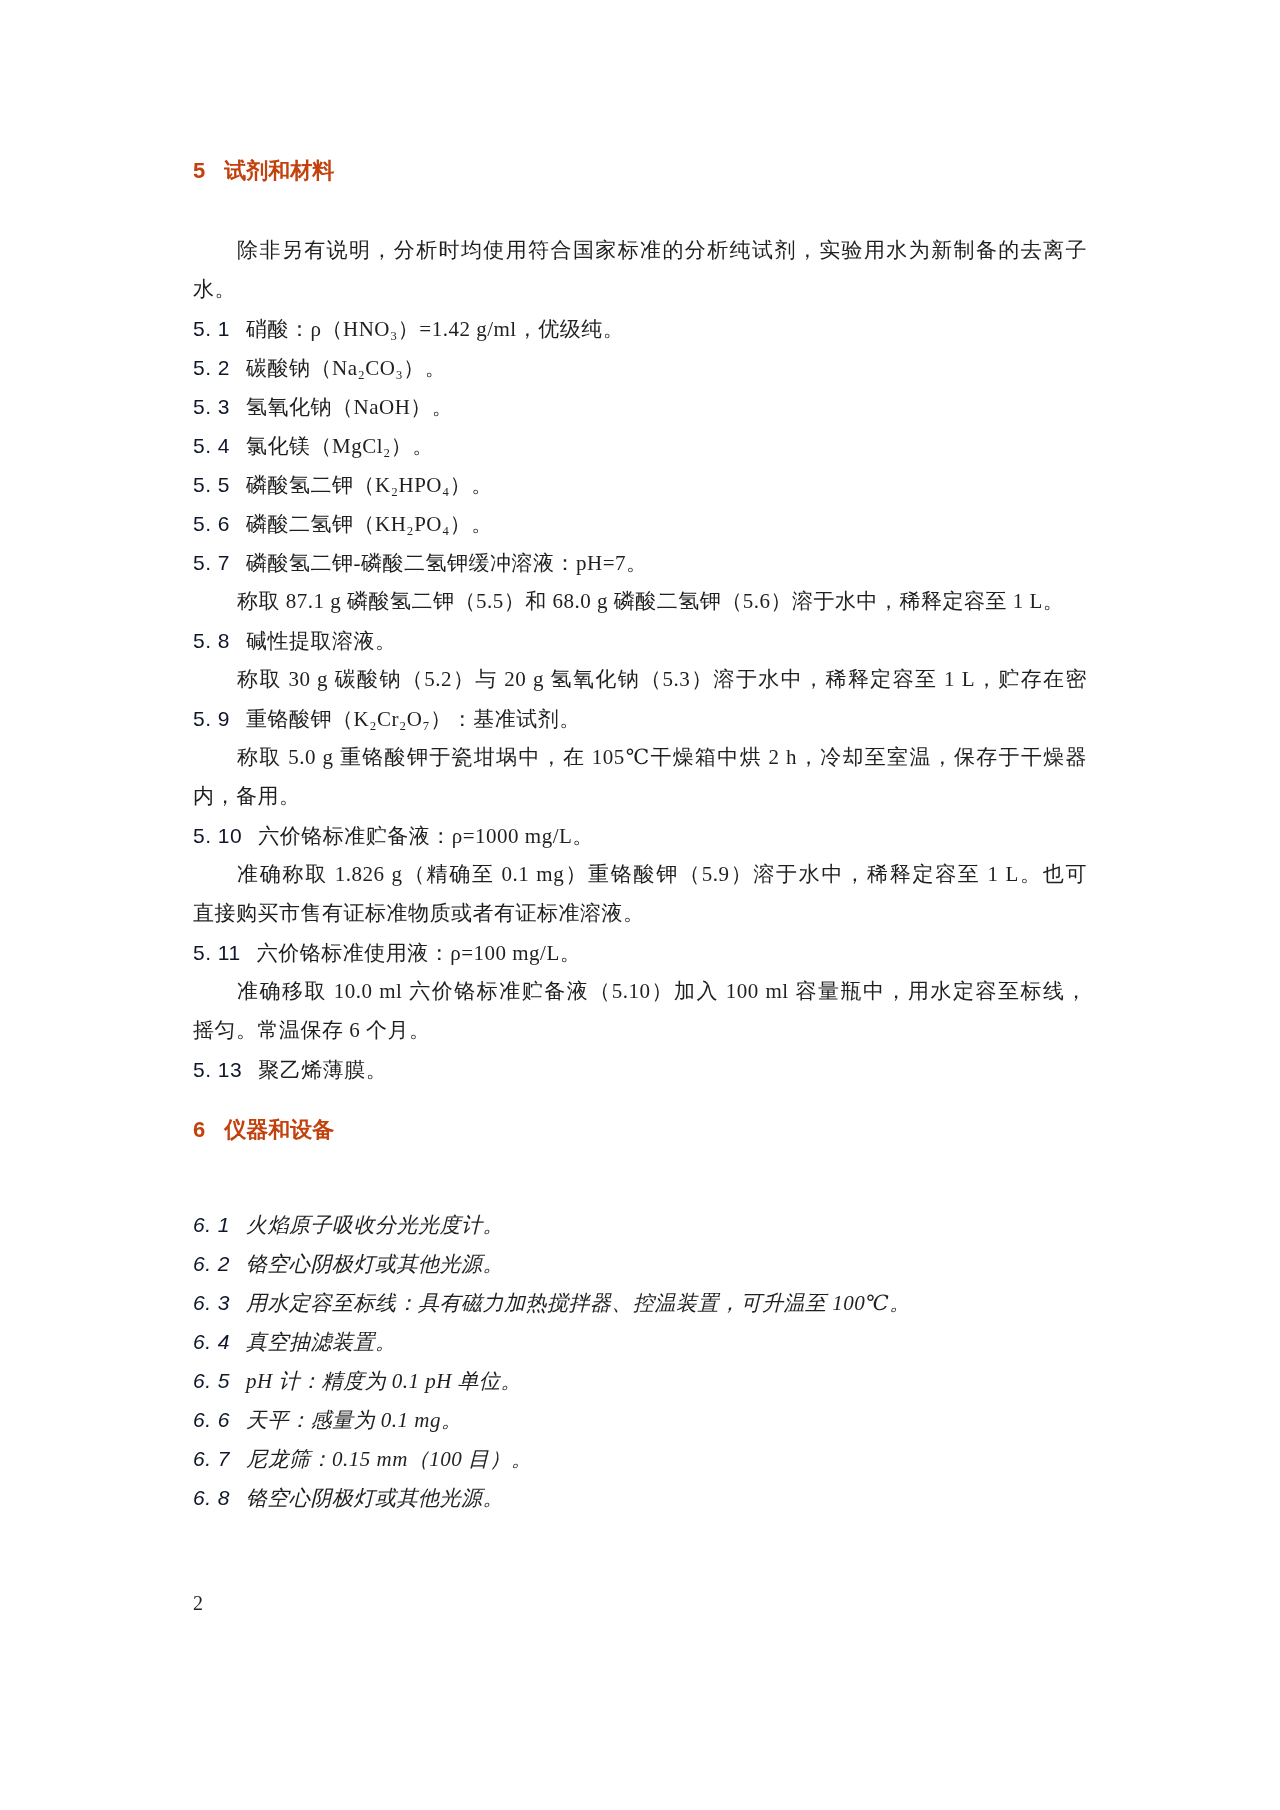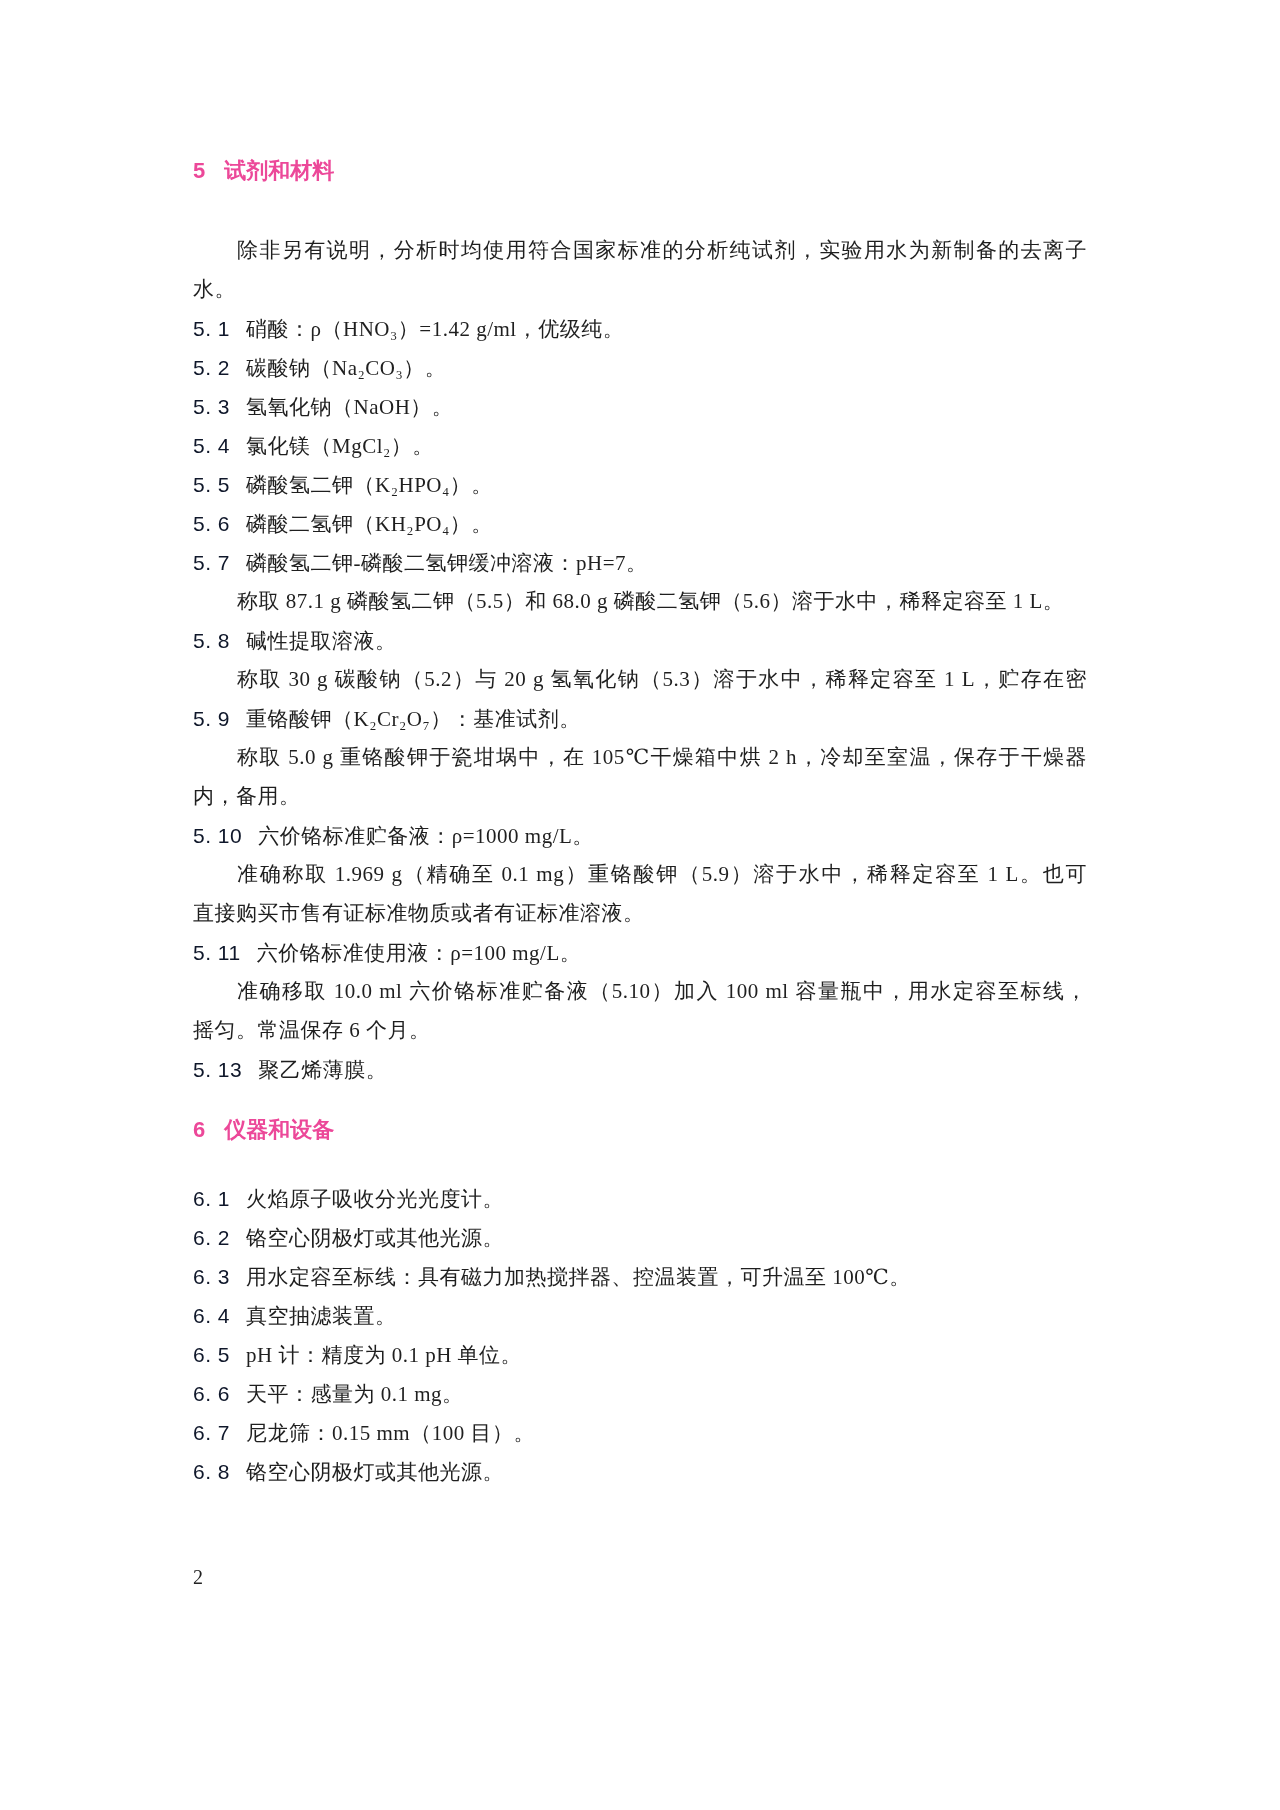--- a/index.html
+++ b/index.html
@@ -15,28 +15,28 @@
     padding-left: 193px;
     padding-right: 93px;
   }
   .sec-heading {
     margin: 0;
     height: 30px;
     line-height: 30px;
     font-family: "Liberation Sans", "DejaVu Sans", sans-serif;
     font-weight: bold;
     font-size: 22px;
-    color: #ec4899;
+    color: #c2410c;
     white-space: nowrap;
   }
   .sec-heading .sec-num { margin-right: 19px; }
   #heading-5 { margin-top: 156px; }
   #heading-6 { margin-top: 26px; }
   .content { margin-top: 45px; width: 894px; }
-  #sec6-blocks { margin-top: 34px; }
+  #sec6-blocks { margin-top: 60px; font-style: italic; }
   .line {
     height: 39px;
     line-height: 39px;
     font-size: 21px;
     white-space: nowrap;
     letter-spacing: 0.5px;
   }
   .para-line.indent { text-indent: 44px; }
   .para-line.fill {
     white-space: normal;
@@ -76,21 +76,21 @@
       <div class="line item-line"><span class="clause-num">5. 5</span><span class="clause-text">磷酸氢二钾（K₂HPO₄）。</span></div>
       <div class="line item-line"><span class="clause-num">5. 6</span><span class="clause-text">磷酸二氢钾（KH₂PO₄）。</span></div>
       <div class="line item-line"><span class="clause-num">5. 7</span><span class="clause-text">磷酸氢二钾-磷酸二氢钾缓冲溶液：pH=7。</span></div>
       <div class="line para-line indent">称取 87.1 g 磷酸氢二钾（5.5）和 68.0 g 磷酸二氢钾（5.6）溶于水中，稀释定容至 1 L。</div>
       <div class="line item-line"><span class="clause-num">5. 8</span><span class="clause-text">碱性提取溶液。</span></div>
       <div class="line para-line indent fill">称取 30 g 碳酸钠（5.2）与 20 g 氢氧化钠（5.3）溶于水中，稀释定容至 1 L，贮存在密</div>
       <div class="line item-line"><span class="clause-num">5. 9</span><span class="clause-text">重铬酸钾（K₂Cr₂O₇）：基准试剂。</span></div>
       <div class="line para-line indent fill">称取 5.0 g 重铬酸钾于瓷坩埚中，在 105℃干燥箱中烘 2 h，冷却至室温，保存于干燥器</div>
       <div class="line para-line">内，备用。</div>
       <div class="line item-line"><span class="clause-num">5. 10</span><span class="clause-text">六价铬标准贮备液：ρ=1000 mg/L。</span></div>
-      <div class="line para-line indent fill">准确称取 1.969 g（精确至 0.1 mg）重铬酸钾（5.9）溶于水中，稀释定容至 1 L。也可</div>
+      <div class="line para-line indent fill">准确称取 1.826 g（精确至 0.1 mg）重铬酸钾（5.9）溶于水中，稀释定容至 1 L。也可</div>
       <div class="line para-line">直接购买市售有证标准物质或者有证标准溶液。</div>
       <div class="line item-line"><span class="clause-num">5. 11</span><span class="clause-text">六价铬标准使用液：ρ=100 mg/L。</span></div>
       <div class="line para-line indent fill">准确移取 10.0 ml 六价铬标准贮备液（5.10）加入 100 ml 容量瓶中，用水定容至标线，</div>
       <div class="line para-line">摇匀。常温保存 6 个月。</div>
       <div class="line item-line"><span class="clause-num">5. 13</span><span class="clause-text">聚乙烯薄膜。</span></div>
     </div>
 
   <h2 class="sec-heading" id="heading-6">
     <span class="sec-num">6</span><span>仪器和设备</span>
   </h2>

